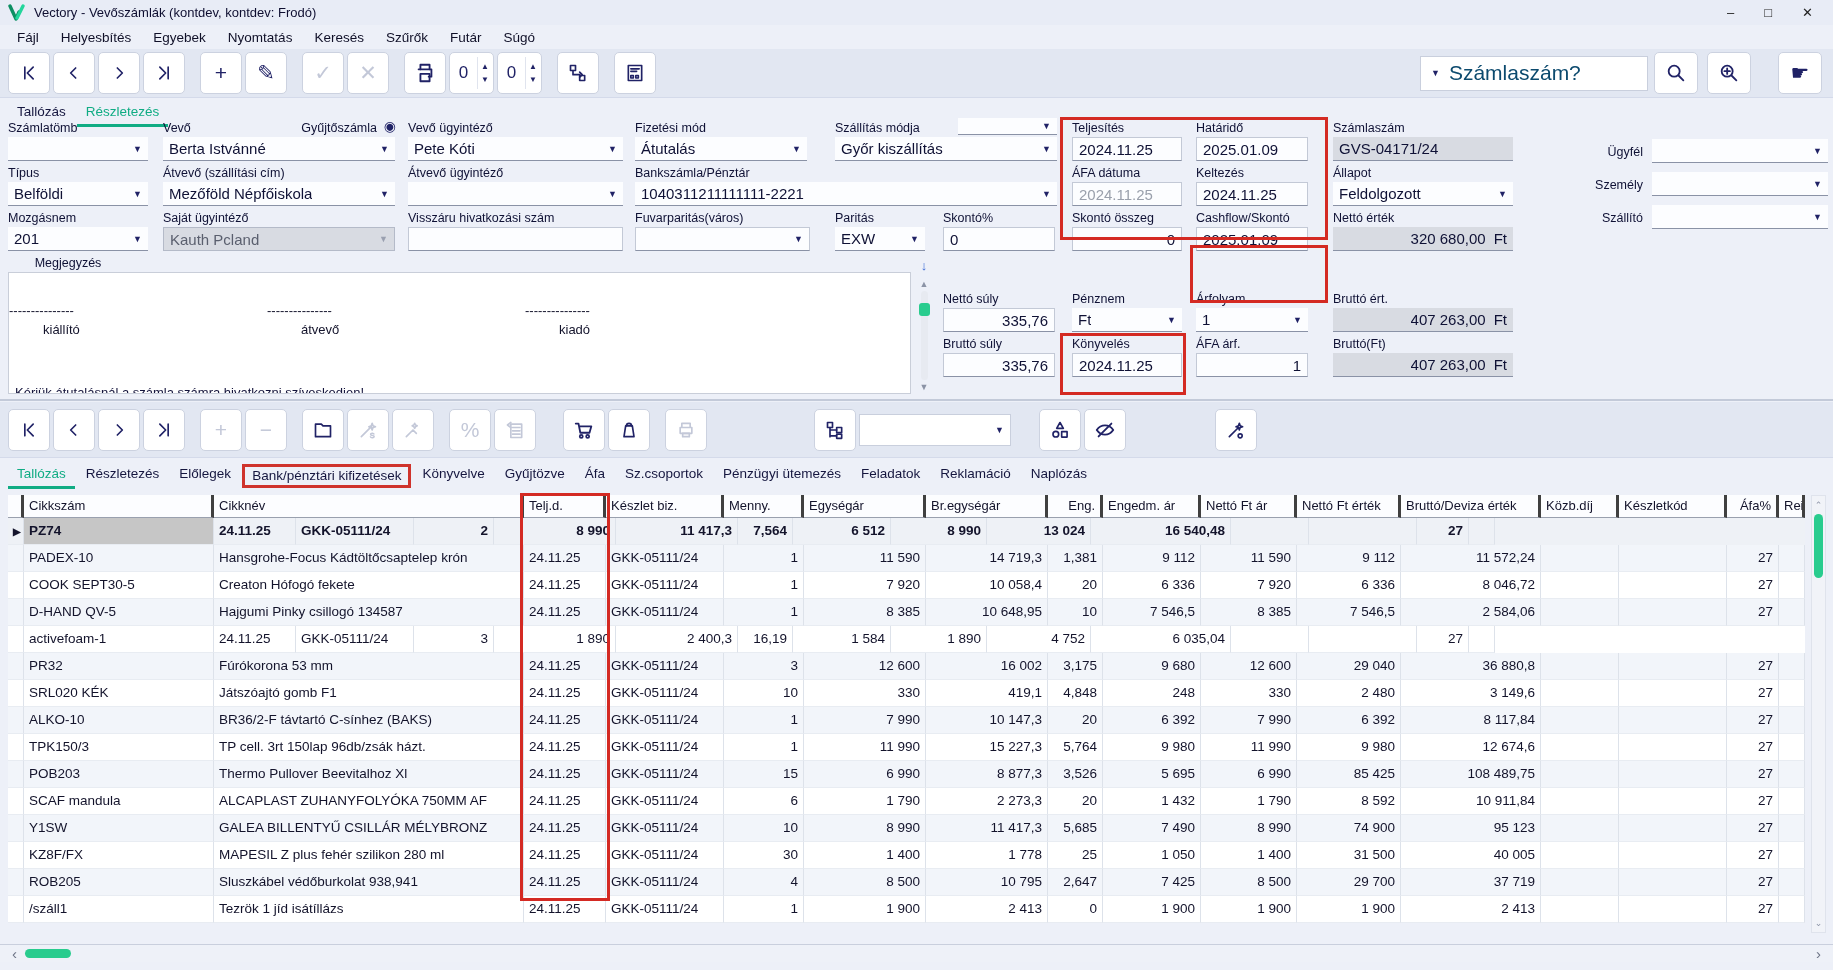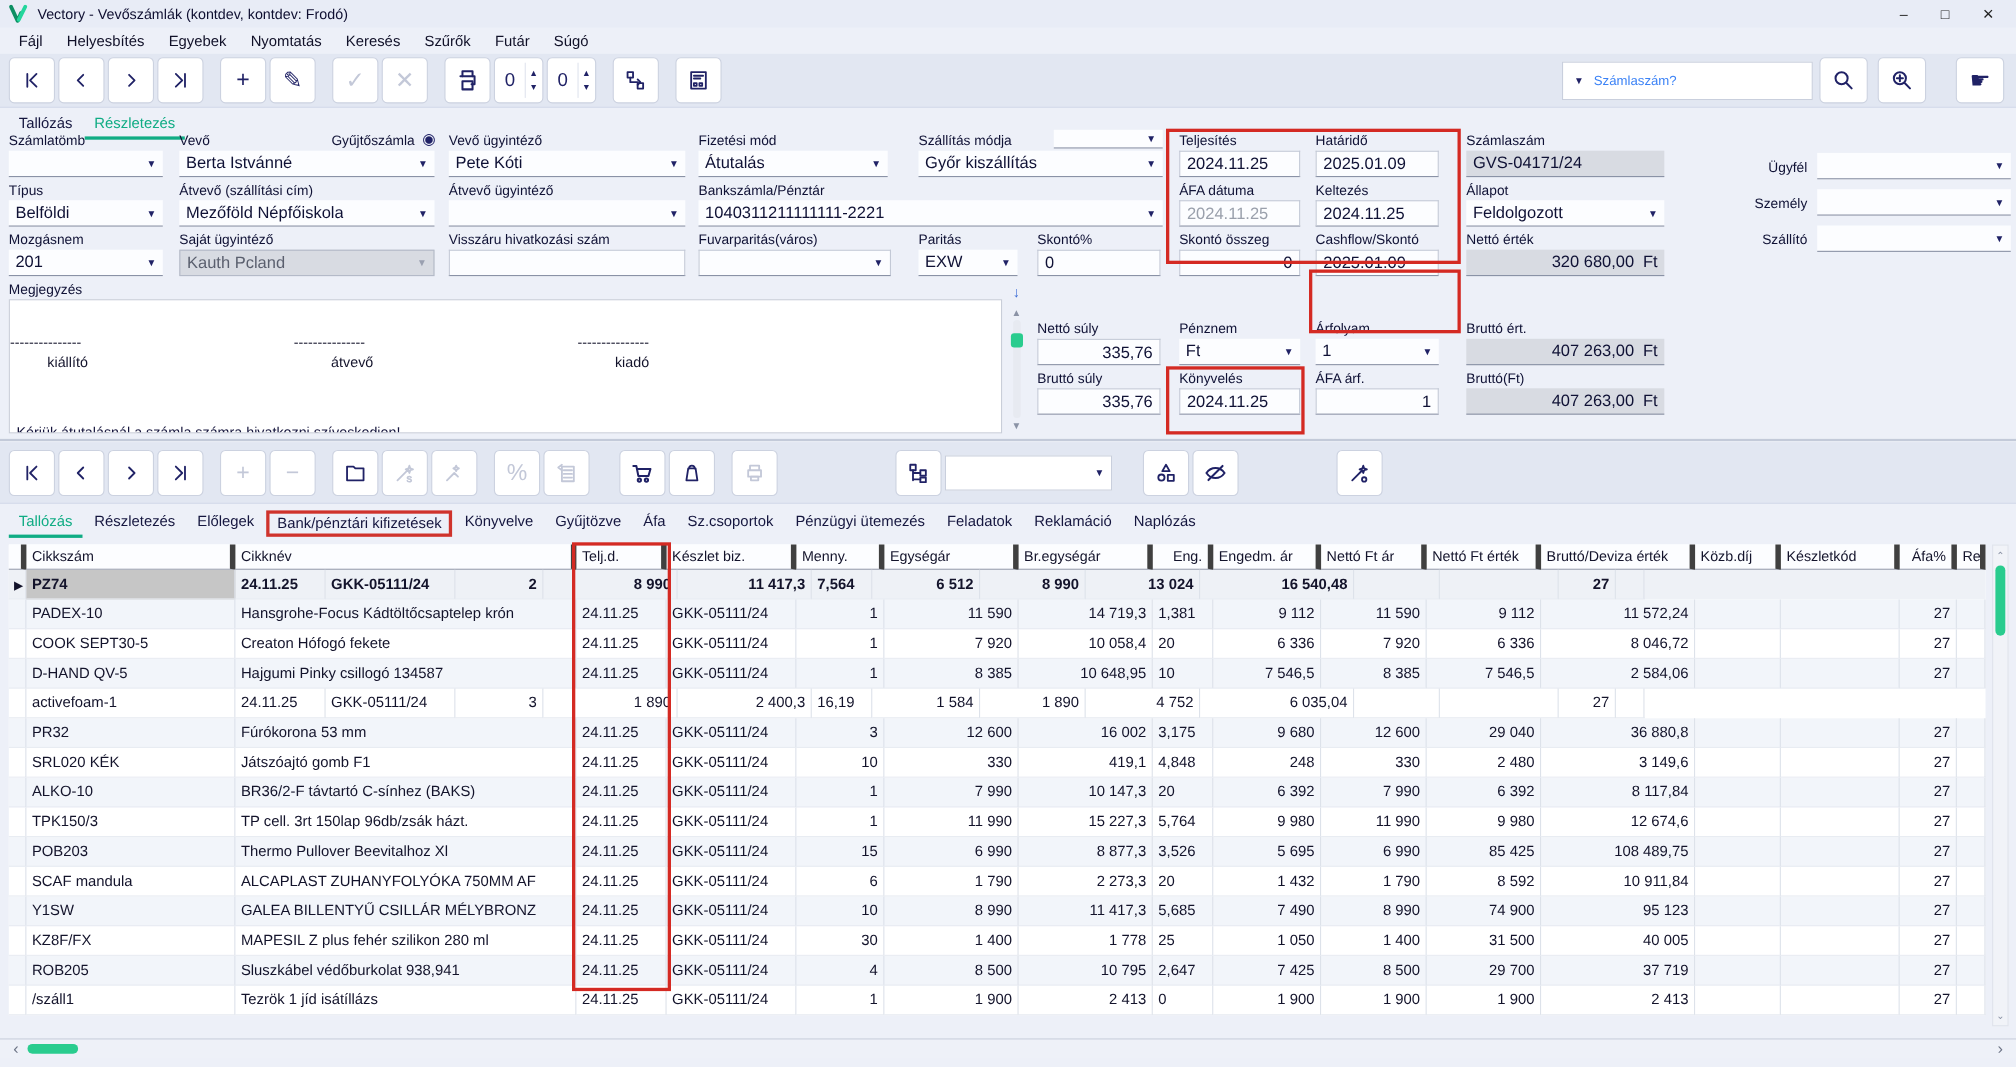--- a/index.html
+++ b/index.html
@@ -22,21 +22,21 @@
   .tbtn{width:42px;height:42px;background:#fff;border:1px solid #ccd2e0;border-radius:5px;display:flex;align-items:center;justify-content:center;margin-right:3px;color:#202266;font-size:21px;flex:none}
   .tbtn svg{stroke:currentColor;fill:none;stroke-width:2;stroke-linecap:round;stroke-linejoin:round}
   .tbtn.disabled{color:#c3c8d8}
   .gap{width:12px;flex:none}
   .spin{width:45px;height:42px;background:#fff;border:1px solid #ccd2e0;border-radius:5px;display:flex;align-items:center;margin-right:3px;flex:none}
   .spin .val{flex:1;text-align:center;font-size:17px;color:#202266}
   .spin .arrs{display:flex;flex-direction:column;gap:4px;padding-right:4px;font-size:8px;color:#202266;border-left:1px solid #e0e4ee;padding-left:3px;height:32px;justify-content:center}
   .searchbox{margin-left:auto;display:flex;align-items:center;gap:6px}
   .scombo{width:228px;height:35px;background:#fff;border:1px solid #c9cfdd;display:flex;align-items:center;padding:0 10px;gap:9px}
   .scombo .caret{font-size:9px;color:#202266}
-  .scombo .ph{font-size:12px;color:#3b82f6}
+  .scombo .ph{font-size:21px;color:#0c4a6e}
   .sq{width:44px;height:42px}
 
   
   .tabrow{display:flex;align-items:flex-end;padding:3px 8px 0;font-size:13.5px;gap:2px}
   .tab{padding:3px 9px 5px;color:#15163f;border-bottom:3px solid transparent;white-space:nowrap}
   .tab.active{color:#10ac84;border-bottom-color:#10ac84}
   .tab.flagged{border:3px solid #cf332c;padding:1px 7px 2px;margin-bottom:1px}
 
   
   .fld{position:absolute;font-size:12.5px;color:#0f1135}
@@ -64,36 +64,36 @@
   .vmini .track{width:7px;flex:1;background:#e7eaf1;border-radius:4px;position:relative}
   .vmini .thumb{position:absolute;left:-2px;top:12px;width:11px;height:13px;background:#29cc8e;border-radius:3px}
   .vmini .arr{color:#8b93a6;font-size:9px;padding:2px 0}
 
   .formdivider{position:absolute;left:0;top:399px;width:1833px;height:2px;background:#c3cad9}
 
   
   .gridwrap{position:absolute;left:8px;top:495px;width:1797px;font-size:13.5px;background:#fff}
   .thead,.tr{display:flex}
   .thead{height:23px;line-height:22px;font-size:13px;background:#fcfdff}
-  .thead>div{border-right:5px solid #404040;border-bottom:1px solid #99a0ae;padding:0 5px;overflow:hidden;white-space:nowrap}
+  .thead>div{border-right:3px solid #404040;border-bottom:1px solid #99a0ae;padding:0 5px;overflow:hidden;white-space:nowrap}
   .tr{height:27px;line-height:26px}
   .tr>div{border-right:1px solid #dde2ea;border-bottom:1px solid #e8ecf2;padding:0 5px;overflow:hidden;white-space:nowrap}
   div.tr:nth-of-type(even){background:#f2f5fa}
   .tr.selected{font-weight:bold;background:#eef1f6}
   .tr.selected .c0{background:#c6c6c6}
   .tr.selected .cm::before{content:"▶";font-size:10px}
   .cm{width:16px;flex:none;text-align:center}
   .c0{width:190px;flex:none}
   .c1{width:310px;flex:none}
   .c2{width:82px;flex:none;text-align:left}
   .c3{width:118px;flex:none}
   .c4{width:80px;flex:none;text-align:right}
   .c5{width:122px;flex:none;text-align:right}
   .c6{width:122px;flex:none;text-align:right}
-  .c7{width:55px;flex:none;text-align:left}
+  .c7{width:55px;flex:none;text-align:right}
   .c8{width:98px;flex:none;text-align:right}
   .c9{width:96px;flex:none;text-align:right}
   .c10{width:104px;flex:none;text-align:right}
   .c11{width:140px;flex:none;text-align:right}
   .c12{width:78px;flex:none}
   .c13{width:108px;flex:none}
   .c14{width:52px;flex:none;text-align:right}
   .c15{width:26px;flex:none}
   .thead .c2,.thead .c3,.thead .c4,.thead .c5,.thead .c6,.thead .c8,.thead .c9,.thead .c10,.thead .c11{text-align:left}
   .thead .c7,.thead .c14{text-align:right}
@@ -410,21 +410,21 @@
         <span class="val">320 680,00</span>
         <span class="unit">Ft</span>
       </div>
   </div>
   <span class="rlab" style="left:1545px;top:211px;width:98px">Szállító</span>
   <div class="ctrl" style="position:absolute;left:1652px;top:205px;width:176px">
       <span class="val"></span>
       <span class="caret">▼</span>
     </div>
 
-  <span class="rlab" style="left:8px;top:256px;width:120px;text-align:left">Megjegyzés</span>
+  <span class="rlab" style="left:8px;top:256px;width:120px;text-align:center">Megjegyzés</span>
   <div class="memo">
     <div class="sigrow dashrow">
       <span>---------------</span>
         <span>---------------</span>
         <span>---------------</span>
     </div>
     <div class="sigrow roles">
       <span>kiállító</span>
         <span>átvevő</span>
         <span>kiadó</span>

